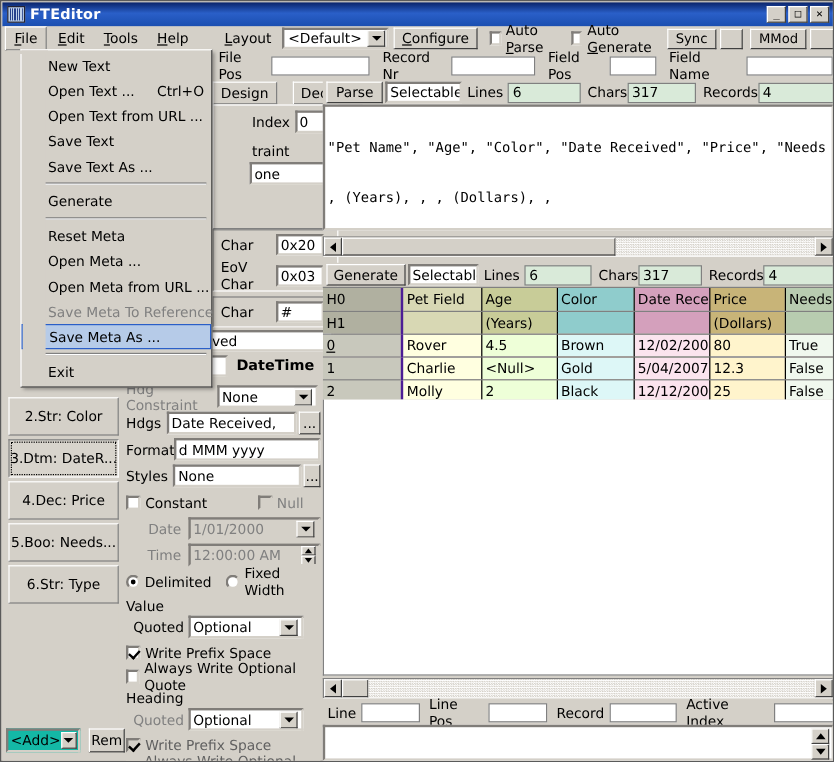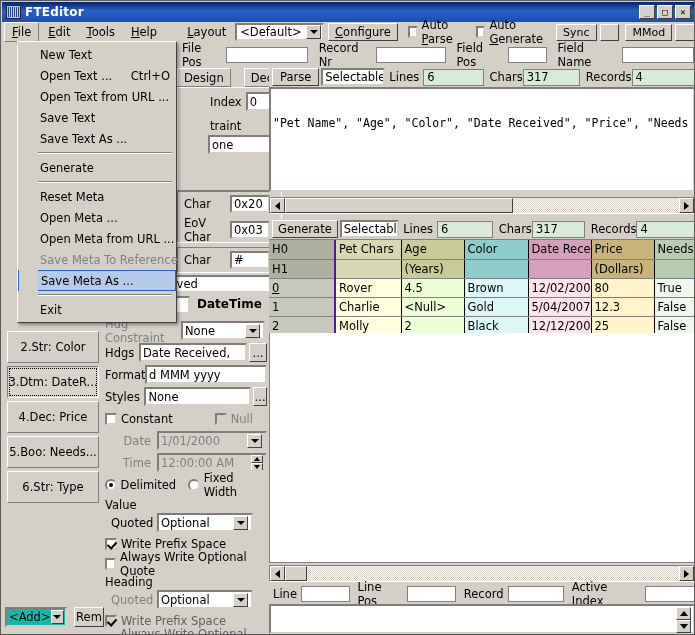--- a/index.html
+++ b/index.html
@@ -256,20 +256,21 @@
     <span class="lbl" style="font-size:11.5px;padding:0 4px">Lines</span>
     <span class="strip-fld" style="width:76px">6</span>
     <span class="lbl" style="font-size:11.5px;padding:0 0 0 6px">Chars</span>
     <span class="strip-fld" style="width:72px">317</span>
     <span class="lbl" style="font-size:11.5px;padding:0 0 0 6px">Records</span>
     <span class="strip-fld" style="width:80px">4</span>
   </div>
 
   <div class="editor">
     <div>"Pet Name", "Age", "Color", "Date Received", "Price", "Needs</div>
+    <div>, (Years), , , (Dollars), ,</div>
     
     
     
     
   </div>
 
   <div class="hscroll" style="left:268px;top:196px;width:426px;height:17px;">
     <div class="hs-btn">
         <span class="arr-l"></span>
       </div>
@@ -301,21 +302,21 @@
           <col style="width:66px">
           <col style="width:63px">
         <col style="width:64px">
           <col style="width:63px">
           <col style="width:63px">
           <col style="width:47px">
       </colgroup>
       <tbody>
         <tr>
           <td class="rowhdr">H0</td>
-          <td style="background:#d8d8b4">Pet Chars</td>
+          <td style="background:#d8d8b4">Pet Field</td>
           <td style="background:#c8cc98">Age</td>
           <td style="background:#8fcccc">Color</td>
           <td style="background:#d4a0bc">Date Received</td>
           <td style="background:#c8b478">Price</td>
           <td style="background:#b8ccb0">Needs</td>
         </tr>
         <tr>
           <td class="rowhdr">H1</td>
           <td style="background:#d8d8b4"></td>
           <td style="background:#c8cc98">(Years)</td>

